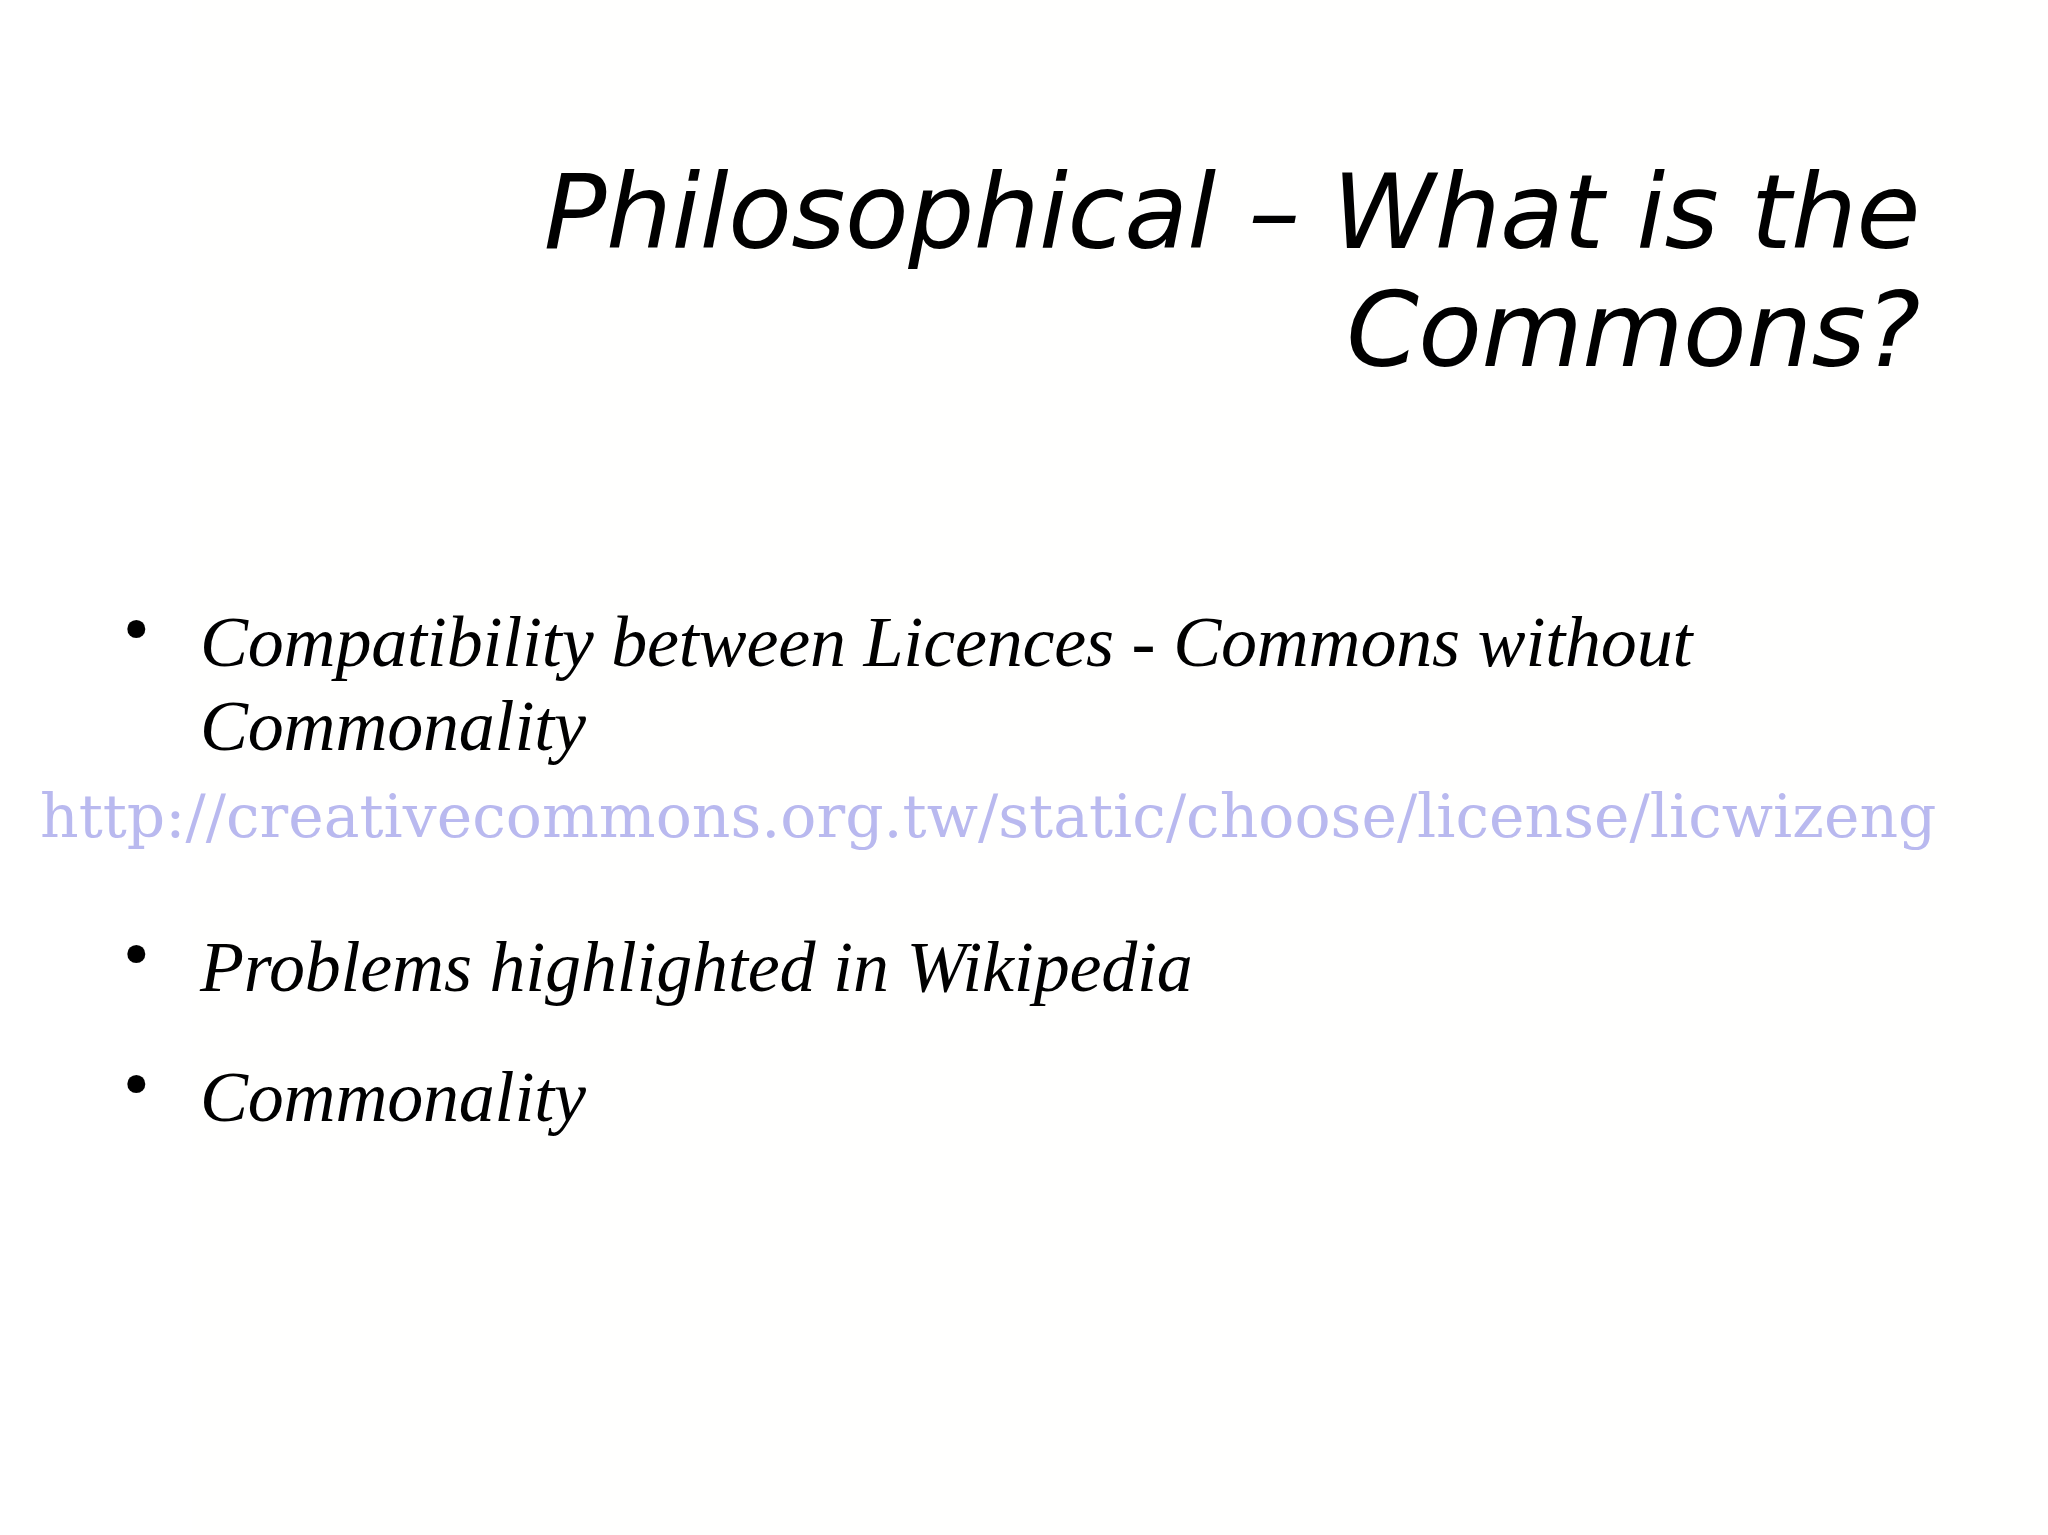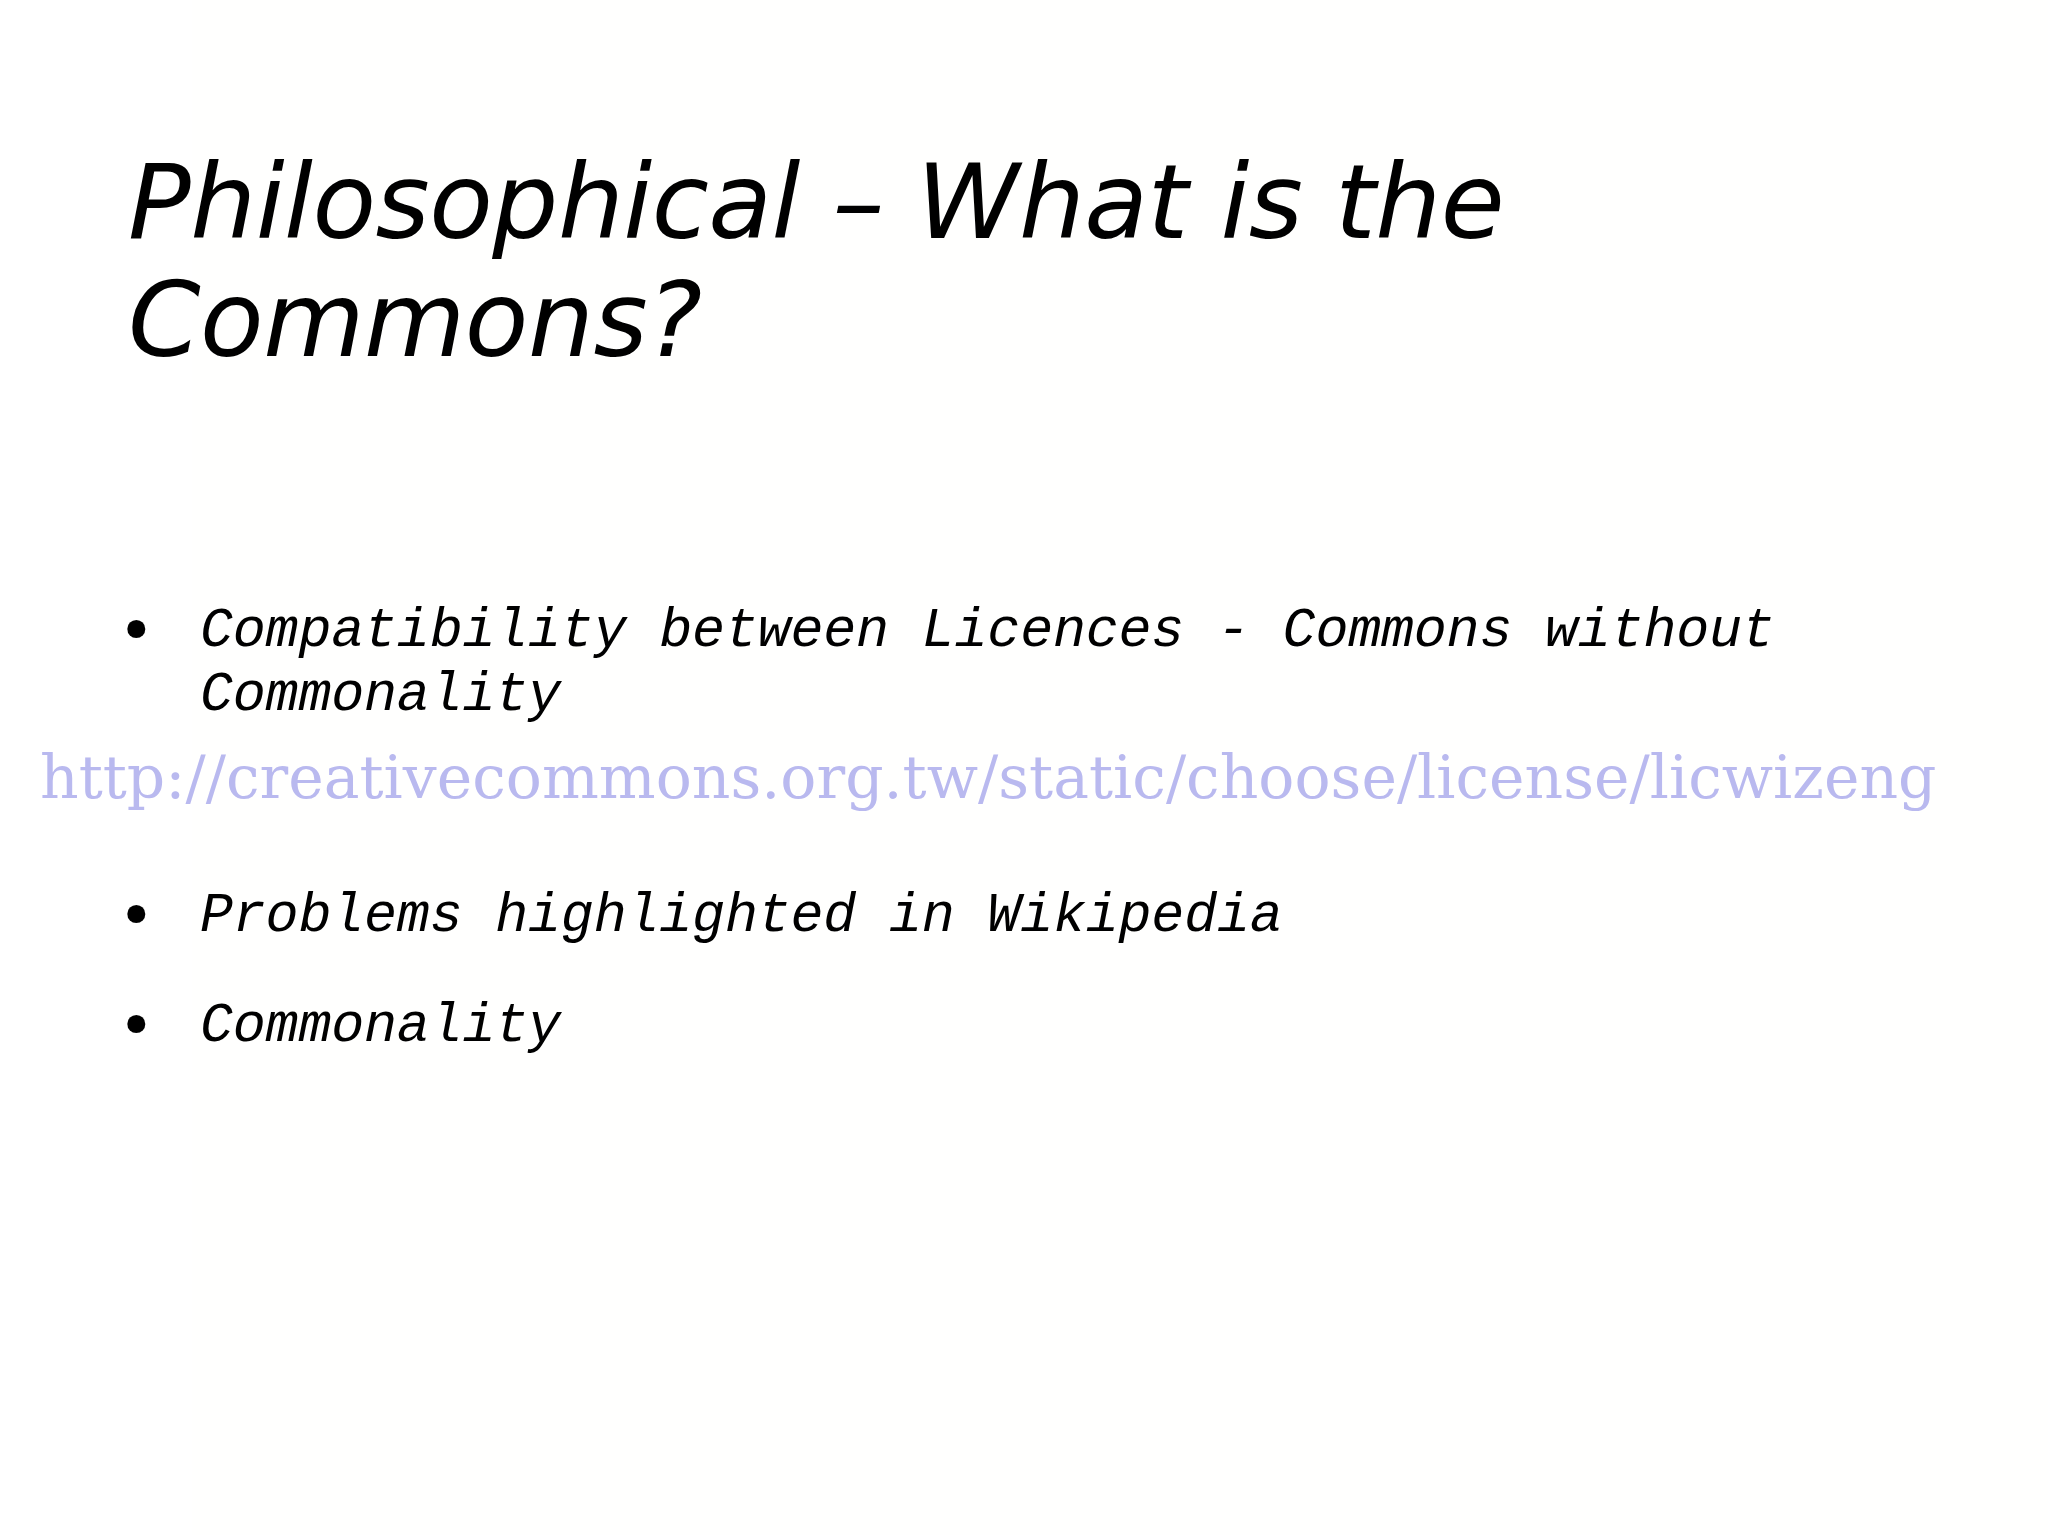--- a/index.html
+++ b/index.html
@@ -32,23 +32,23 @@
     width: 1856px;
     height: 1535px;
     background: #fffffe;
     pointer-events: none;
   }
 
   
   .title-block {
     position: absolute;
     left: 128px;
-    top: 144px;
+    top: 154px;
     width: 1792px;
-    text-align: left;
+    text-align: right;
   }
   .title-text {
     display: block;
     font-family: "DejaVu Sans", sans-serif;
     font-style: italic;
     font-weight: 400;
     font-size: 104px;
     line-height: 1.13;
     letter-spacing: -0.5px;
     color: #000000;
@@ -78,24 +78,24 @@
     width: 24px;
     font-family: "DejaVu Sans", sans-serif;
     font-size: 62px;
     line-height: 1.0;
     color: #000000;
     text-align: left;
   }
 
   .bullet-text {
     display: block;
-    font-family: Liberation Mono, monospace;
+    font-family: Liberation Serif, serif;
     font-style: italic;
     font-weight: 400;
-    font-size: 55px;
+    font-size: 72px;
     line-height: 1.17;
     color: #000000;
     letter-spacing: -0.2px;
     white-space: pre-wrap;
   }
 
   
   .url-line {
     display: block;
     padding-left: 0px;

